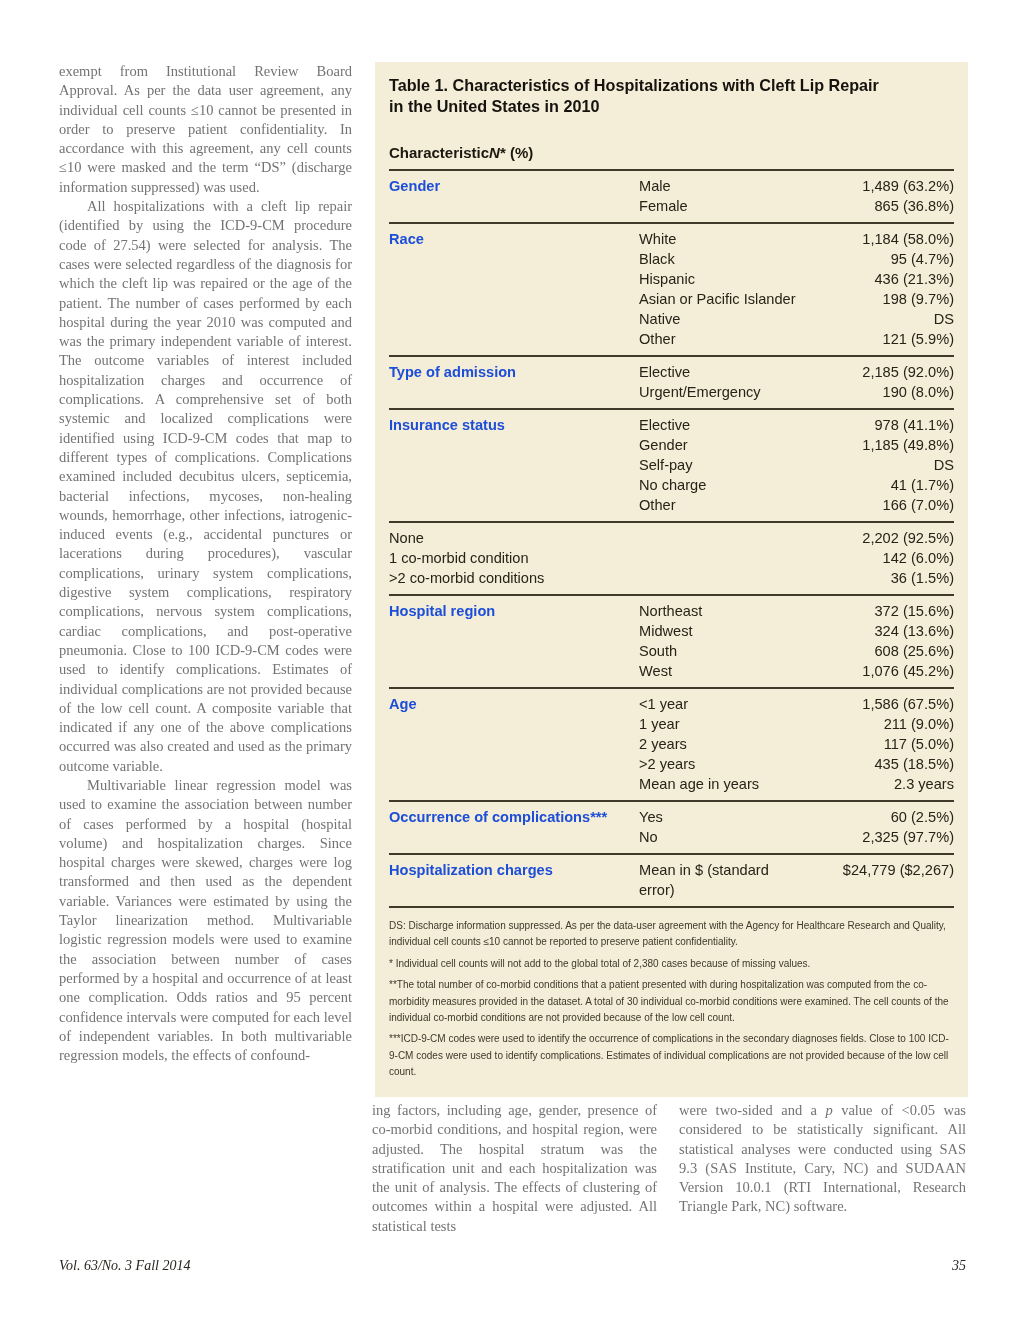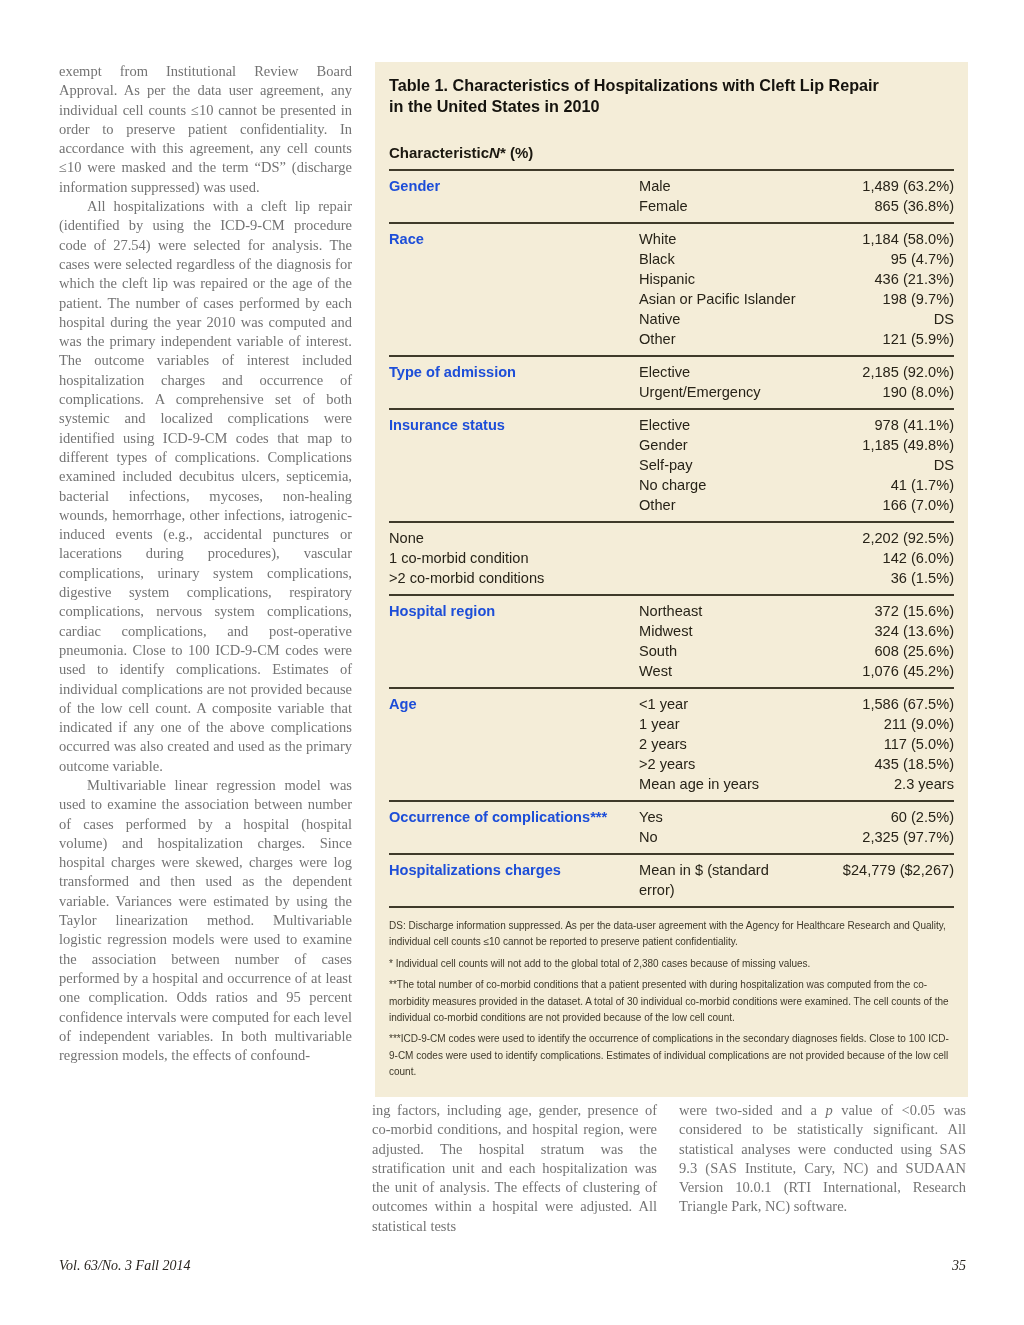--- a/index.html
+++ b/index.html
@@ -237,21 +237,21 @@
               <span class="tsub">Yes</span>
               <span class="tval">60 (2.5%)</span>
             </div>
             <div class="tline">
               <span class="tsub">No</span>
               <span class="tval">2,325 (97.7%)</span>
             </div>
           </div>
         </div>
         <div class="tgroup">
-          <div class="tcat">Hospitalizations charges</div>
+          <div class="tcat">Hospitalization charges</div>
           <div class="tlines">
             <div class="tline">
               <span class="tsub">Mean in $ (standard error)</span>
               <span class="tval">$24,779 ($2,267)</span>
             </div>
           </div>
         </div>
       </div>
     <div class="fnotes">
         <p class="fnote">DS: Discharge information suppressed. As per the data-user agreement with the Agency for Healthcare Research and Quality, individual cell counts ≤10 cannot be reported to preserve patient confidentiality.</p>

